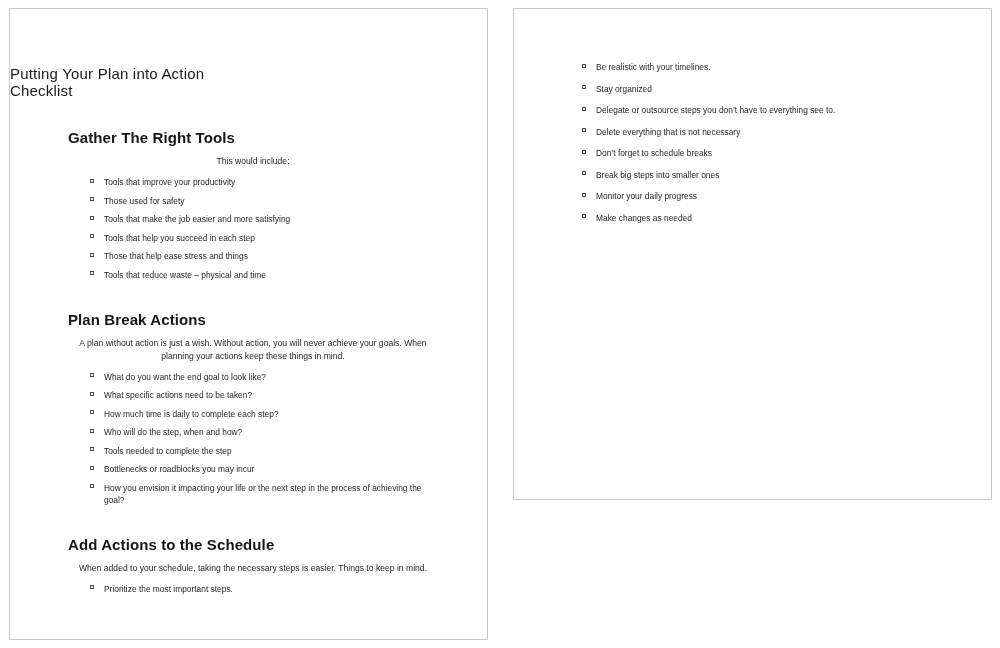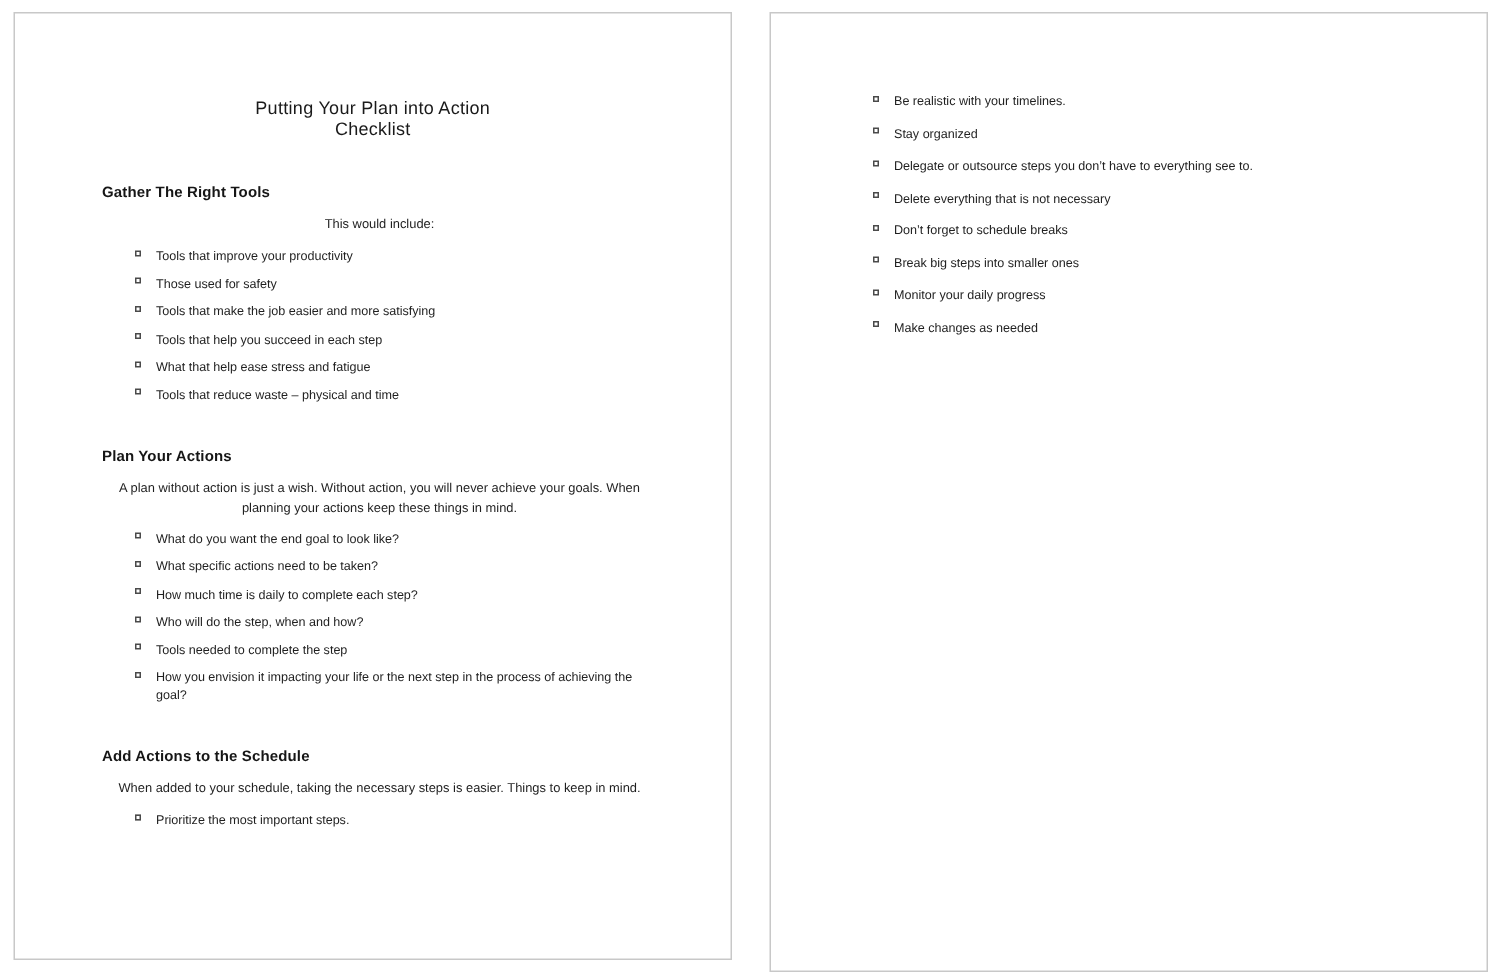--- a/index.html
+++ b/index.html
@@ -32,48 +32,48 @@
 
   #page-left {
     width: 479px;
     height: 632px;
     margin-left: 9px;
     margin-top: 8px;
   }
 
   #page-right {
     width: 479px;
-    height: 640px;
+    height: 492px;
     margin-left: 25px;
     margin-top: 8px;
   }
 
   .page-inner {
     padding: 0;
     position: relative;
     height: 100%;
   }
 
   .doc-title {
-    text-align: center;
-    font-size: 12px;
+    text-align: left;
+    font-size: 15px;
     color: #1a1a1a;
     letter-spacing: 0.2px;
   }
 
   .title-1 { margin-top: 56px; }
   .title-2 { }
 
   .section {
     margin-left: 58px;
     margin-right: 48px;
   }
 
   .section-heading {
-    font-size: 10px;
+    font-size: 15px;
     font-weight: bold;
     color: #161616;
     margin-top: 30px;
     margin-bottom: 0;
     letter-spacing: 0.1px;
   }
 
   .section-intro {
     font-size: 8.6px;
     color: #1f1f1f;
@@ -138,34 +138,35 @@
       <div class="doc-title title-2">Checklist</div>
 
       <div class="section">
         <div class="section-heading">Gather The Right Tools</div>
         <div class="section-intro">This would include:</div>
         <ul class="bullets">
           <li><span class="marker"></span><span>Tools that improve your productivity</span></li>
           <li><span class="marker"></span><span>Those used for safety</span></li>
           <li><span class="marker"></span><span>Tools that make the job easier and more satisfying</span></li>
           <li><span class="marker"></span><span>Tools that help you succeed in each step</span></li>
-          <li><span class="marker"></span><span>What that help ease stress and fatigue</span></li>
+          <li><span class="marker"></span><span>Those that help ease stress and things</span></li>
           <li><span class="marker"></span><span>Tools that reduce waste – physical and time</span></li>
         </ul>
       </div>
 
       <div class="section">
-        <div class="section-heading">Plan Your Actions</div>
+        <div class="section-heading">Plan Break Actions</div>
         <div class="section-intro">A plan without action is just a wish. Without action, you will never achieve your goals. When planning your actions keep these things in mind.</div>
         <ul class="bullets">
           <li><span class="marker"></span><span>What do you want the end goal to look like?</span></li>
           <li><span class="marker"></span><span>What specific actions need to be taken?</span></li>
           <li><span class="marker"></span><span>How much time is daily to complete each step?</span></li>
           <li><span class="marker"></span><span>Who will do the step, when and how?</span></li>
           <li><span class="marker"></span><span>Tools needed to complete the step</span></li>
+          <li><span class="marker"></span><span>Bottlenecks or roadblocks you may incur</span></li>
           <li><span class="marker"></span><span>How you envision it impacting your life or the next step in the process of achieving the goal?</span></li>
         </ul>
       </div>
 
       <div class="section">
         <div class="section-heading">Add Actions to the Schedule</div>
         <div class="section-intro">When added to your schedule, taking the necessary steps is easier. Things to keep in mind.</div>
         <ul class="bullets">
           <li><span class="marker"></span></li>
           <li><span class="marker"></span><span>Prioritize the most important steps.</span></li>

